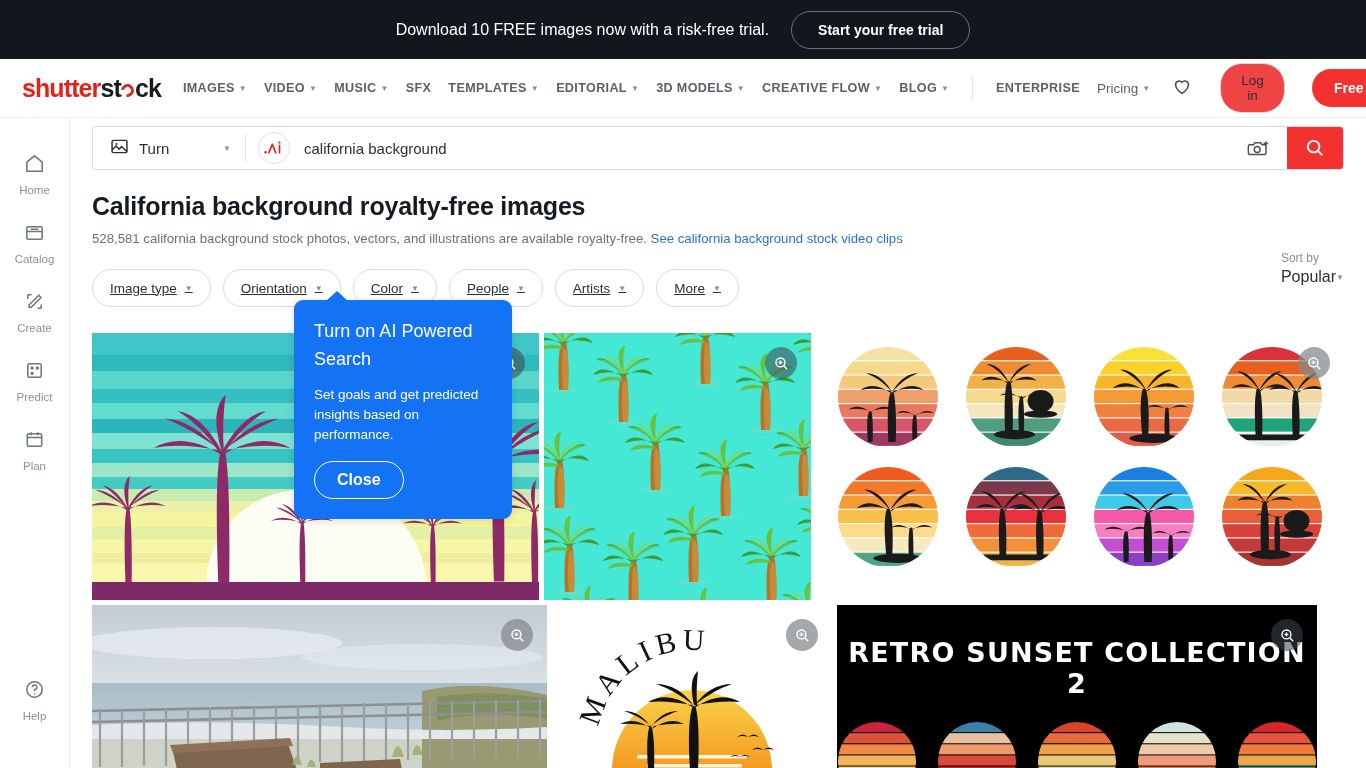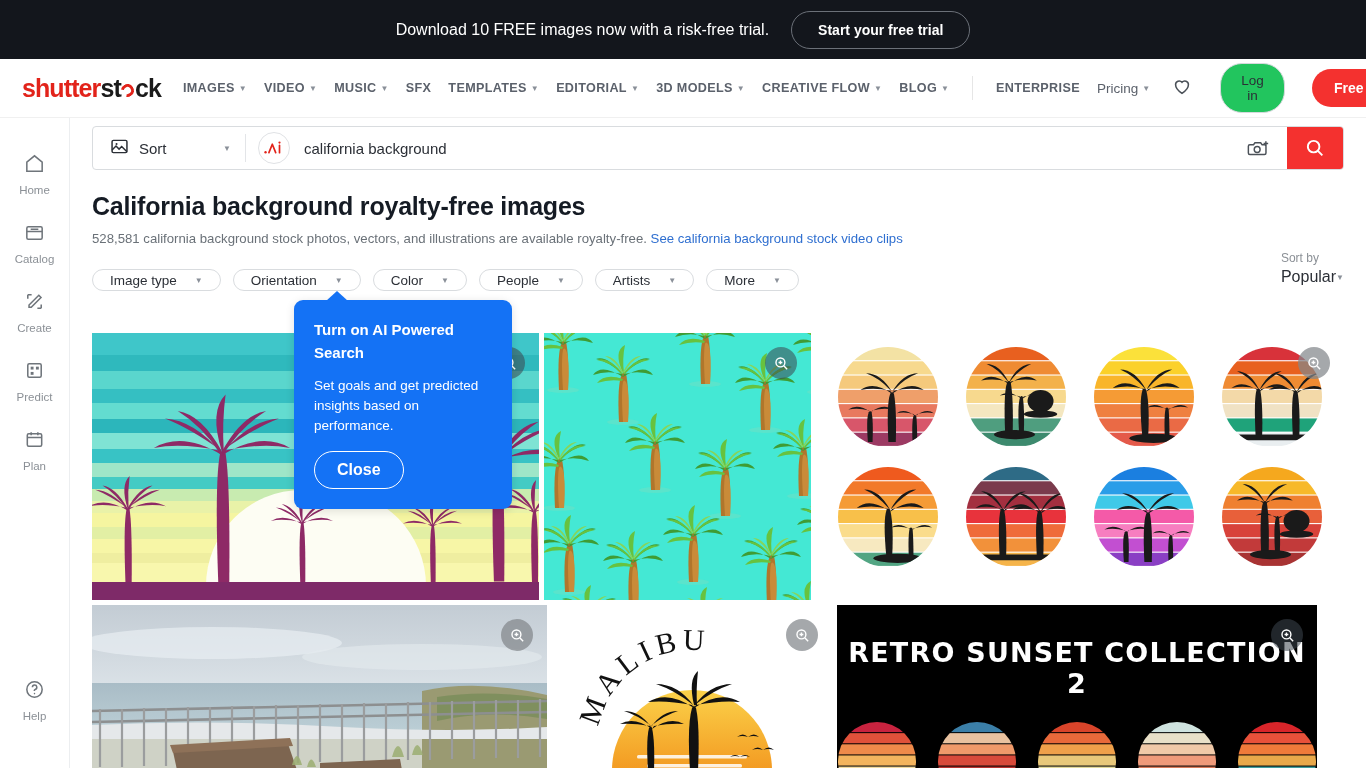--- a/index.html
+++ b/index.html
@@ -42,21 +42,21 @@
     font-size: 12.6px; font-weight: bold; color: #5b616b;
     letter-spacing: .35px; cursor: pointer;
     display: flex; align-items: center; gap: 4px; white-space: nowrap;
   }
   .nav-item.mixed { text-transform: none; letter-spacing: 0; font-weight: normal; font-size: 13.5px; }
   .caret { font-size: 8px; color: #8a9099; }
   .nav-divider { width: 1px; height: 24px; background: #e6e6e6; margin: 0 6px; }
   #heart-icon { cursor: pointer; margin-left: 4px; }
   #login-btn {
     border: 1px solid #d6d9dd; border-radius: 22px; padding: 9px 20px;
-    font-size: 13.5px; color: #2b2f36; background: #22c55e; cursor: pointer;
+    font-size: 13.5px; color: #2b2f36; background: #ef4444; cursor: pointer;
     margin-left: 10px; font-family: "Liberation Sans", sans-serif;
   }
   #free-trial-btn {
     background: #f4312f; color: #fff; border: none; border-radius: 22px;
     padding: 11px 22px; font-size: 14px; font-weight: bold; cursor: pointer;
     margin-left: 10px; white-space: nowrap; font-family: "Liberation Sans", sans-serif;
   }
 
   
   #sidebar {
@@ -106,24 +106,25 @@
   #page-title { font-size: 25px; font-weight: bold; color: #151b24; letter-spacing: -.2px; }
   #result-line { margin-top: 10px; font-size: 13.2px; color: #6a7178; }
   #video-link { color: #2f6fd0; text-decoration: none; cursor: pointer; }
 
   
   #filters-row {
     margin: 23px 0 0 22px; display: flex; align-items: center; gap: 12px;
     position: relative; width: 1252px;
   }
   .filter-pill {
-    border: 1px solid #d9dcdf; border-radius: 22px; height: 22px;
-    padding: 0 17px; display: flex; align-items: center; gap: 18px;
+    border: 1px solid #d9dcdf; border-radius: 22px; height: 38px;
+    padding: 0 17px; display: flex; align-items: center; gap: 8px;
     font-size: 13.5px; color: #2b2f36; cursor: pointer; background: #fff;
     white-space: nowrap;
+    text-decoration: underline;
   }
   #sortby { position: absolute; right: 0; top: -18px; text-align: left; cursor: pointer; }
   #sortby-label { font-size: 12px; color: #8b9096; }
   #sortby-value { font-size: 16px; color: #2b2f36; display: flex; align-items: center; margin-top: 3px; }
 
   
   #results { position: absolute; left: 22px; top: 215px; width: 1252px; }
   .result-row { display: flex; gap: 5px; margin-bottom: 5px; }
   .tile { position: relative; overflow: hidden; background: #fff; }
   .zoom-btn {
@@ -168,21 +169,21 @@
   #ai-tooltip {
     position: absolute; left: 224px; top: 182px; width: 218px;
     background: #1472f5; border-radius: 9px; padding: 18px 20px 20px 20px;
     color: #fff; z-index: 40; box-shadow: 0 2px 10px rgba(0,0,0,.12);
   }
   #ai-tooltip::before {
     content: ""; position: absolute; top: -9px; left: 32px;
     border-left: 11px solid transparent; border-right: 11px solid transparent;
     border-bottom: 10px solid #1472f5;
   }
-  #tooltip-title { font-size: 15px; font-weight: bold; line-height: 1.55; }
+  #tooltip-title { font-size: 18px; font-weight: normal; line-height: 1.55; }
   #tooltip-body { font-size: 13.5px; line-height: 1.5; margin-top: 11px; }
   #tooltip-close {
     margin-top: 15px; background: transparent; border: 1.5px solid #fff;
     border-radius: 22px; color: #fff; font-size: 16px; font-weight: bold;
     padding: 9px 22px; cursor: pointer; font-family: "Liberation Sans", sans-serif;
   }
 </style>
 </head>
 <body>
 
@@ -316,21 +317,21 @@
 
   <div id="searchbar">
     <div id="type-select">
       <span>
         <svg width="21" height="21" viewBox="0 0 24 24" fill="none" stroke="#2b2f36" stroke-width="1.7">
             <rect x="3.5" y="5" width="17" height="14" rx="1.5"></rect>
             <path d="M3.5 16l4.5-4.5 3.5 3.5 3-3 6 6"></path>
             <circle cx="8.6" cy="9.2" r="1.2" fill="#2b2f36" stroke="none"></circle>
           </svg>
       </span>
-      <span id="type-label">Sort</span>
+      <span id="type-label">Turn</span>
       <span class="caret">▼</span>
     </div>
     <div class="vdivider"></div>
     <div id="ai-badge">
       <svg width="22" height="16" viewBox="0 0 26 18" fill="none" stroke="#e2231a" stroke-width="2" stroke-linecap="round" stroke-linejoin="round">
         <circle cx="3" cy="14" r="1.4" fill="#e2231a" stroke="none"></circle>
         <path d="M7 14.5 11 4.5 15 14.5"></path>
         <path d="M19.5 14.5V6"></path>
         <circle cx="19.5" cy="2.6" r="1.3" fill="#e2231a" stroke="none"></circle>
       </svg>

